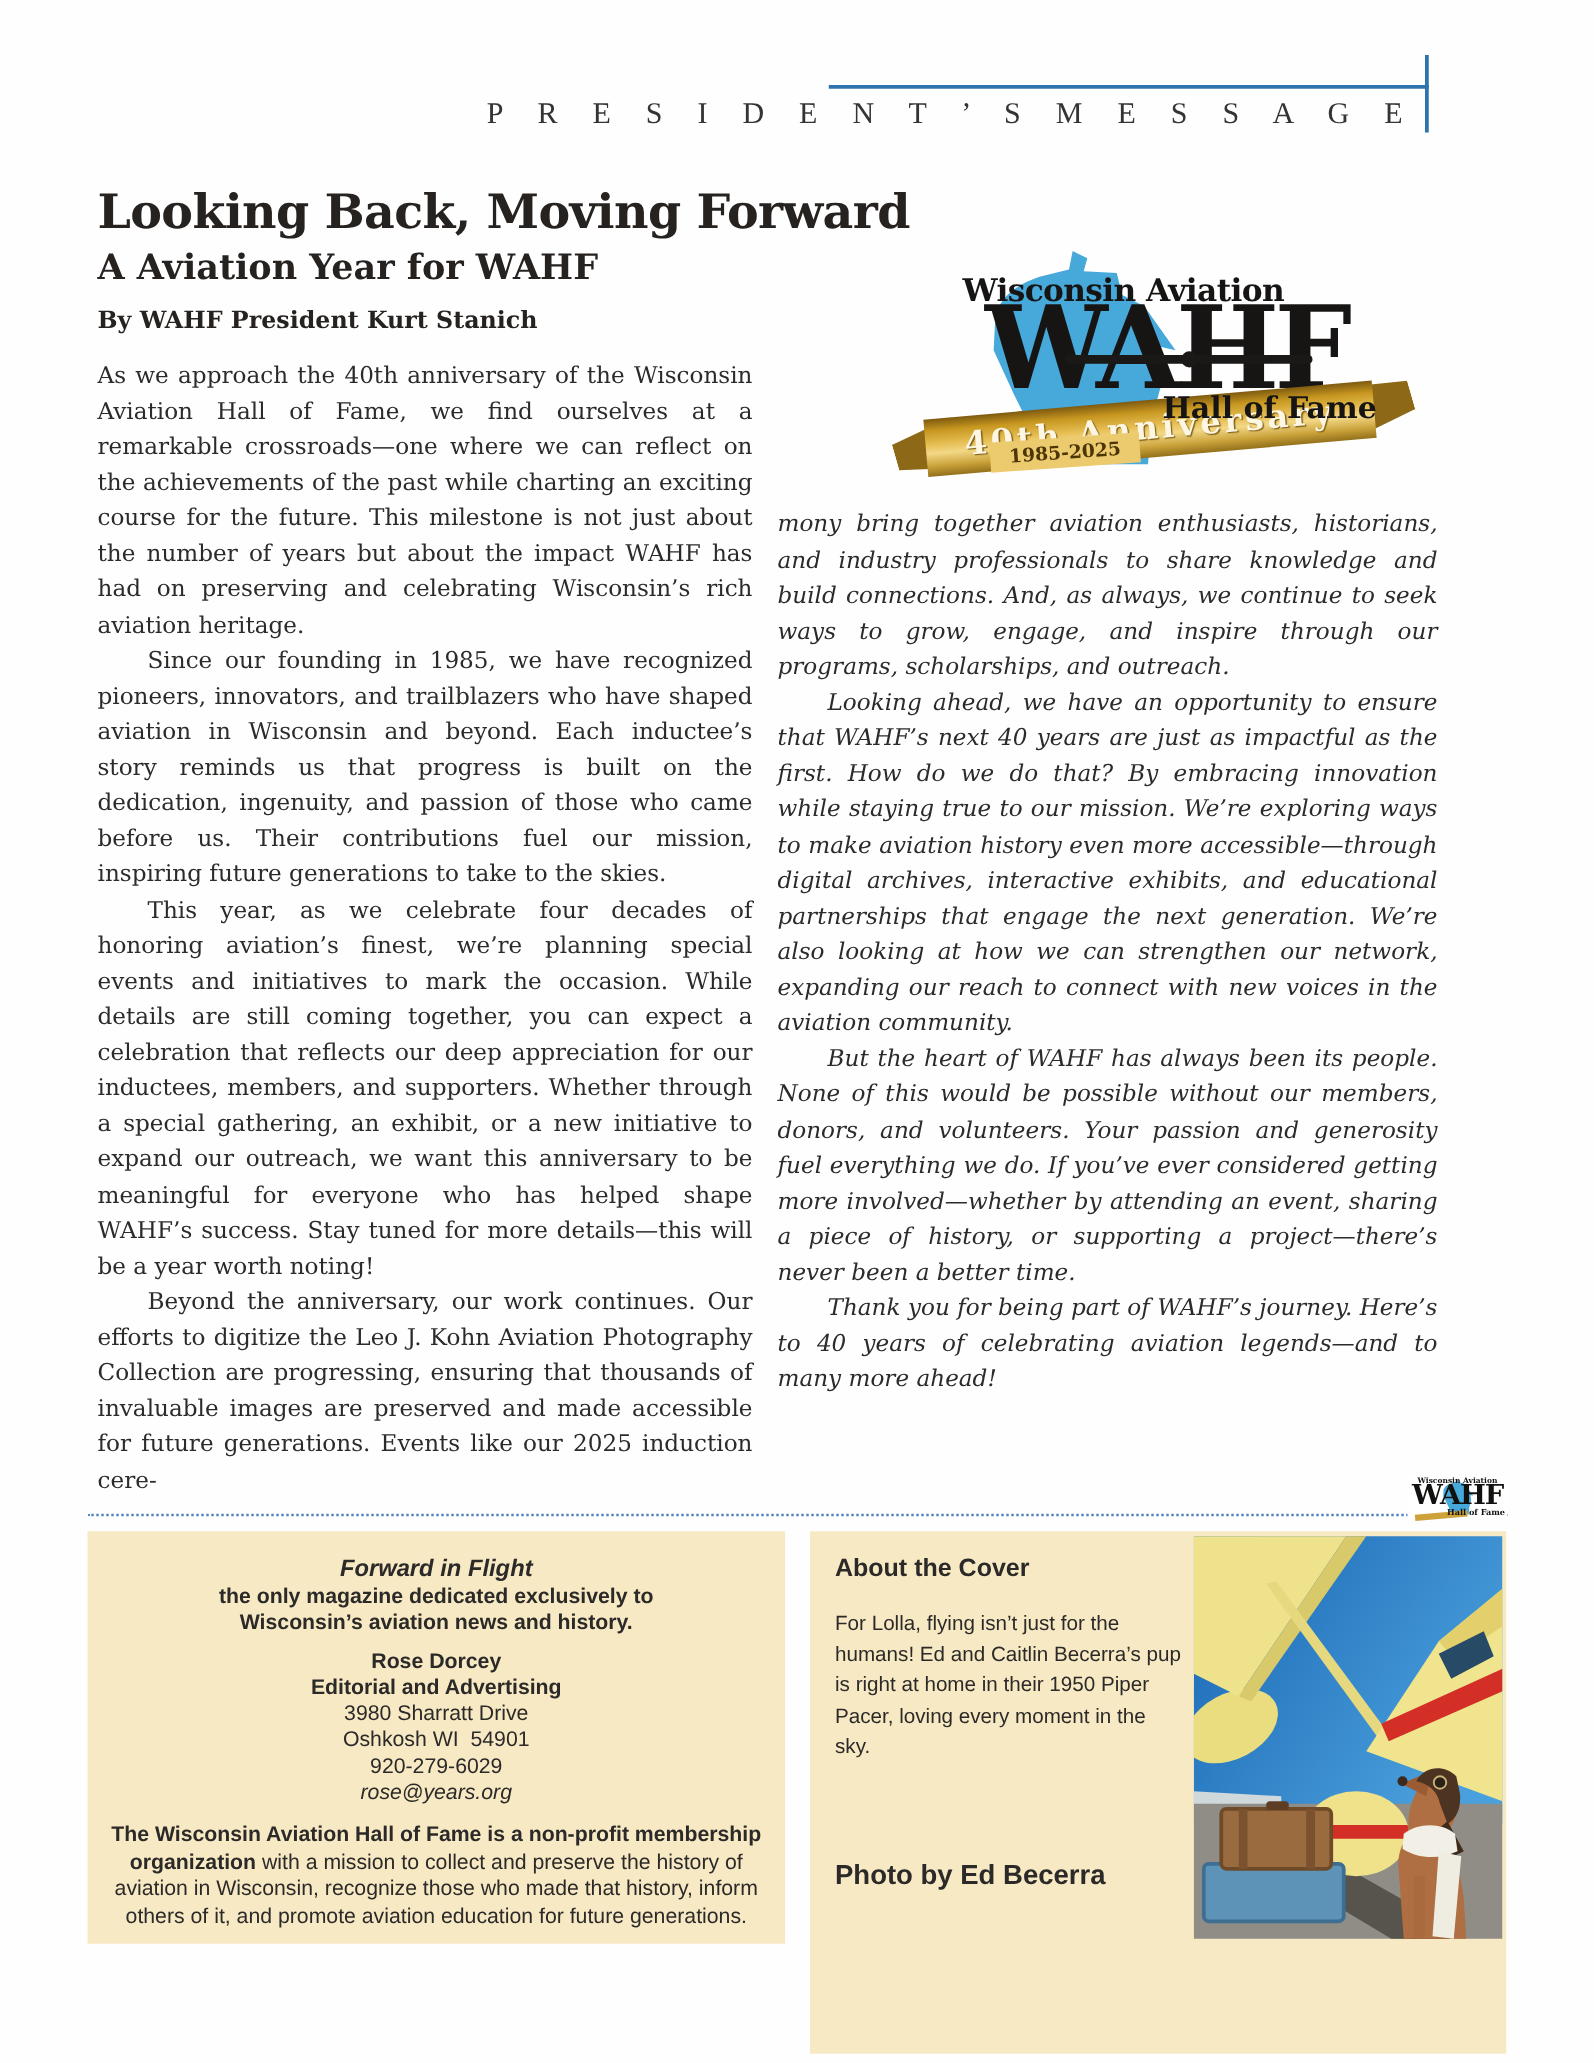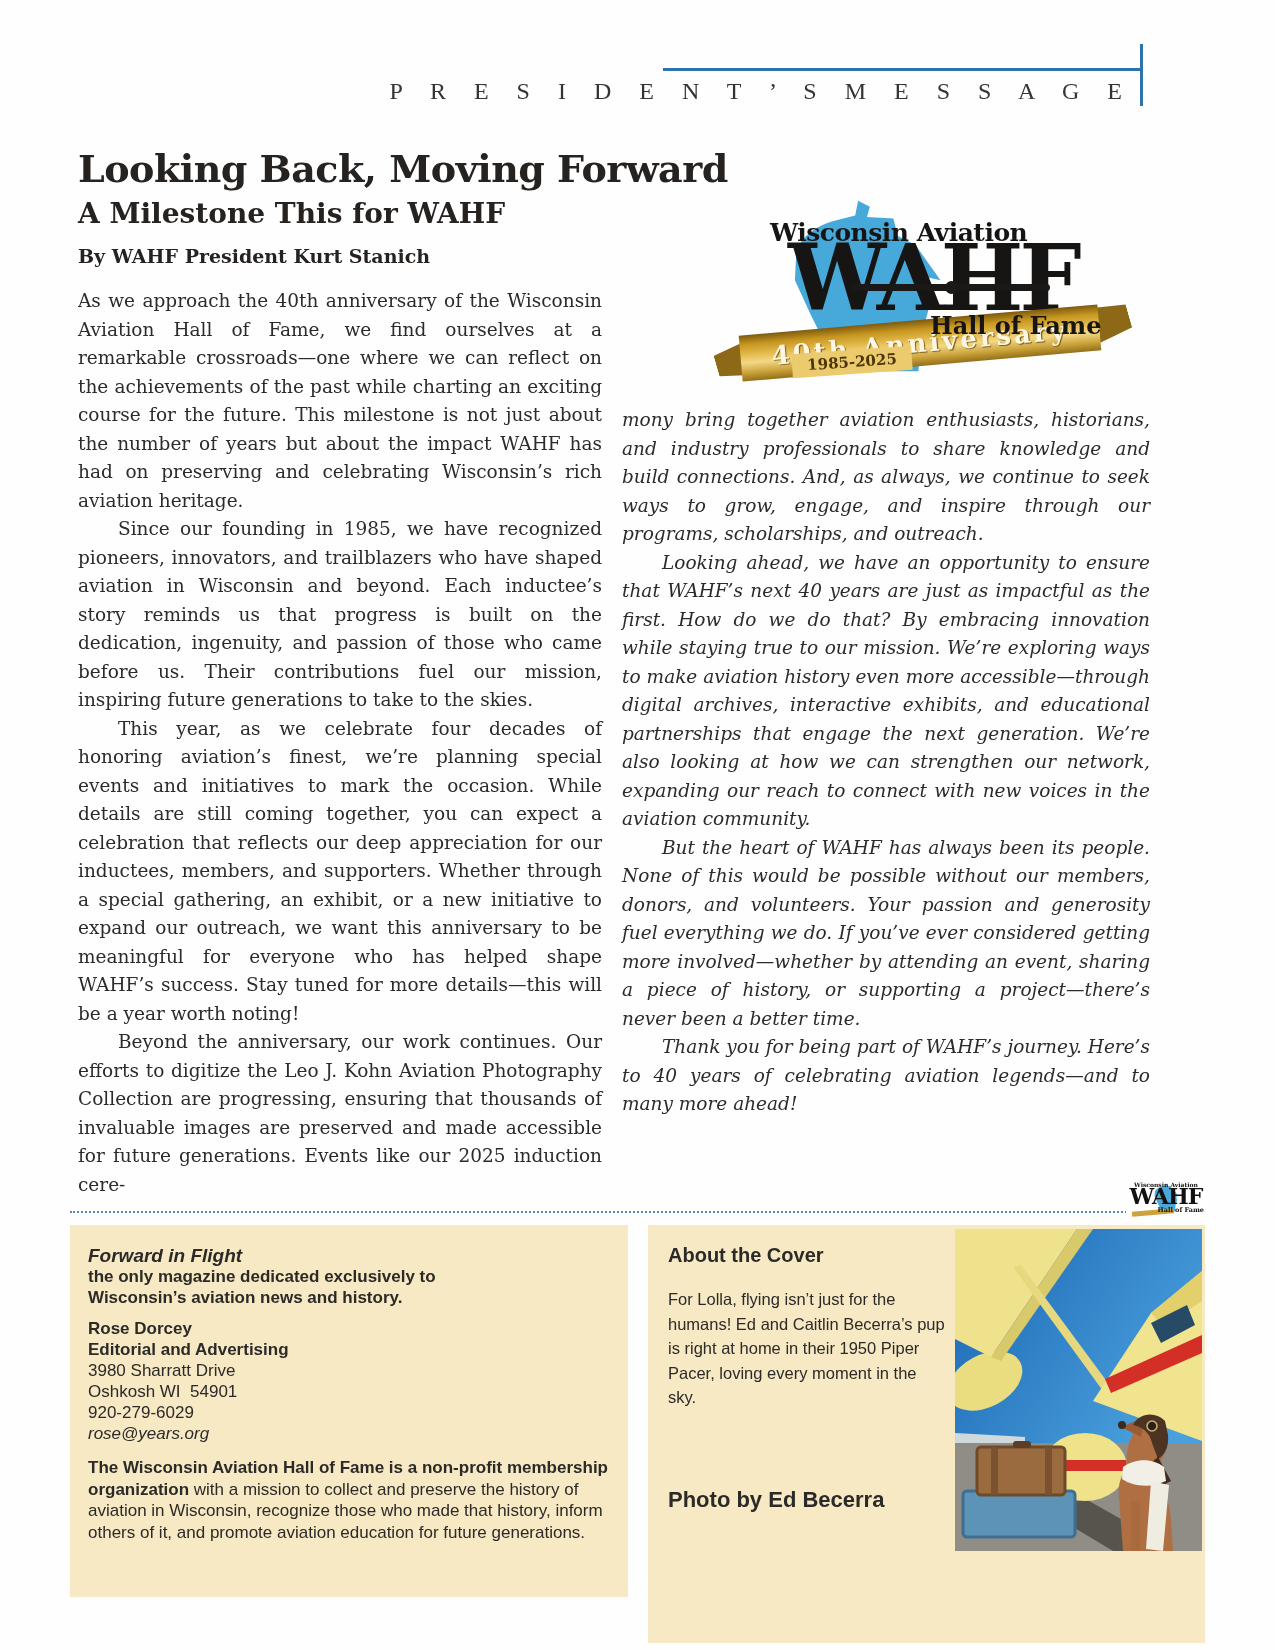--- a/index.html
+++ b/index.html
@@ -57,21 +57,21 @@
   .mini-logo{position:absolute;left:1126px;top:1181px;width:80px;height:34px;z-index:6;background:#fff;}
   .mini-logo svg.state{position:absolute;left:22px;top:1px;width:36px;height:32px;}
   .mini-top{position:absolute;left:8px;top:0;font-size:6px;font-weight:bold;color:#131110;white-space:nowrap;}
   .mini-wahf{position:absolute;left:0;top:2px;width:100%;text-align:center;font-size:22px;
              font-weight:bold;letter-spacing:-1px;color:#131110;}
   .mini-hof{position:absolute;right:2px;bottom:1px;font-size:6.5px;font-weight:bold;color:#131110;}
   .mini-gold{position:absolute;left:6px;bottom:0;width:42px;height:5px;background:#cda23a;transform:rotate(-5deg);}
 
   
   .box{position:absolute;background:#f8e9c5;font-family:"Liberation Sans",sans-serif;color:#2b2a28;}
-  .box-left{left:70px;top:1225px;width:558px;height:372px;}
+  .box-left{left:70px;top:1225px;width:558px;height:330px;text-align:center;}
   .box-left .inner{padding:20px 18px 0 18px;font-size:17px;line-height:21px;}
   .mag-title{font-size:19px;font-weight:bold;font-style:italic;}
   .bold-line{font-weight:bold;}
   .gap-s{height:10px;}
   .pre{white-space:pre-wrap;}
   .email{font-style:italic;color:#2b2a28;text-decoration:none;}
   .mission{margin-top:13px;font-size:17px;line-height:21.5px;}
   .mission b{font-weight:bold;}
 
   .box-right{left:648px;top:1225px;width:557px;height:418px;}
@@ -86,21 +86,21 @@
 </head>
 <body>
 
 <div id="page">
 
   <div class="hdr-hline"></div>
   <div class="hdr-vline"></div>
   <div class="hdr-text">P R E S I D E N T ’ S   M E S S A G E</div>
 
   <div class="title-main">Looking Back, Moving Forward</div>
-  <div class="title-sub">A Milestone This for WAHF</div>
+  <div class="title-sub">A Aviation Year for WAHF</div>
   <div class="byline">By WAHF President Kurt Stanich</div>
 
   <div class="logo">
     <svg class="state" viewBox="0 0 120 132">
       <path d="M14,40 C18,30 26,24 38,20 L54,16 L56,6 L64,10 L62,17 L80,18 L83,30 L95,36 L112,60 L103,58 L105,76 L99,98 L97,122 L38,122 L33,102 L24,84 L13,60 Z" fill="#47a8da"></path>
     </svg>
     <div class="fold fold-l"></div>
     <div class="fold fold-r"></div>
     <div class="logo-top">Wisconsin Aviation</div>
     <div class="logo-wahf">WAHF</div>

